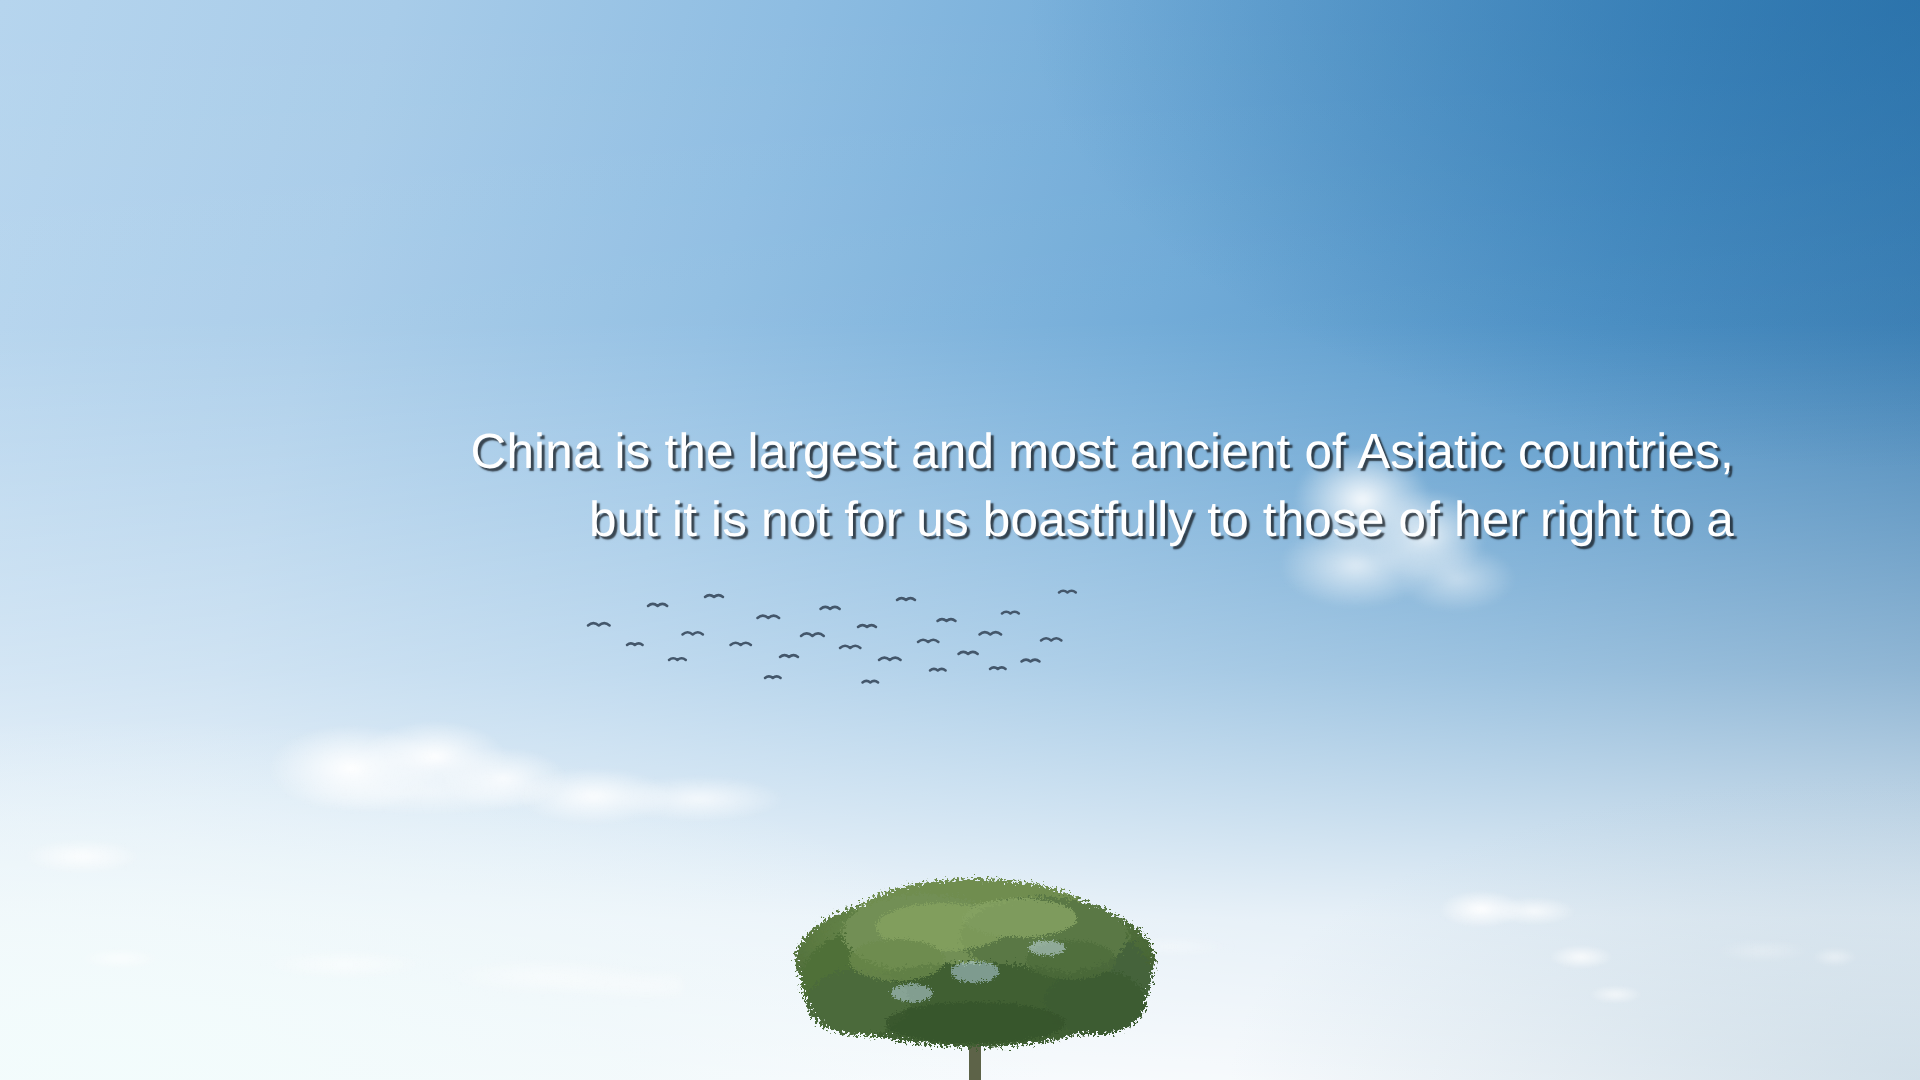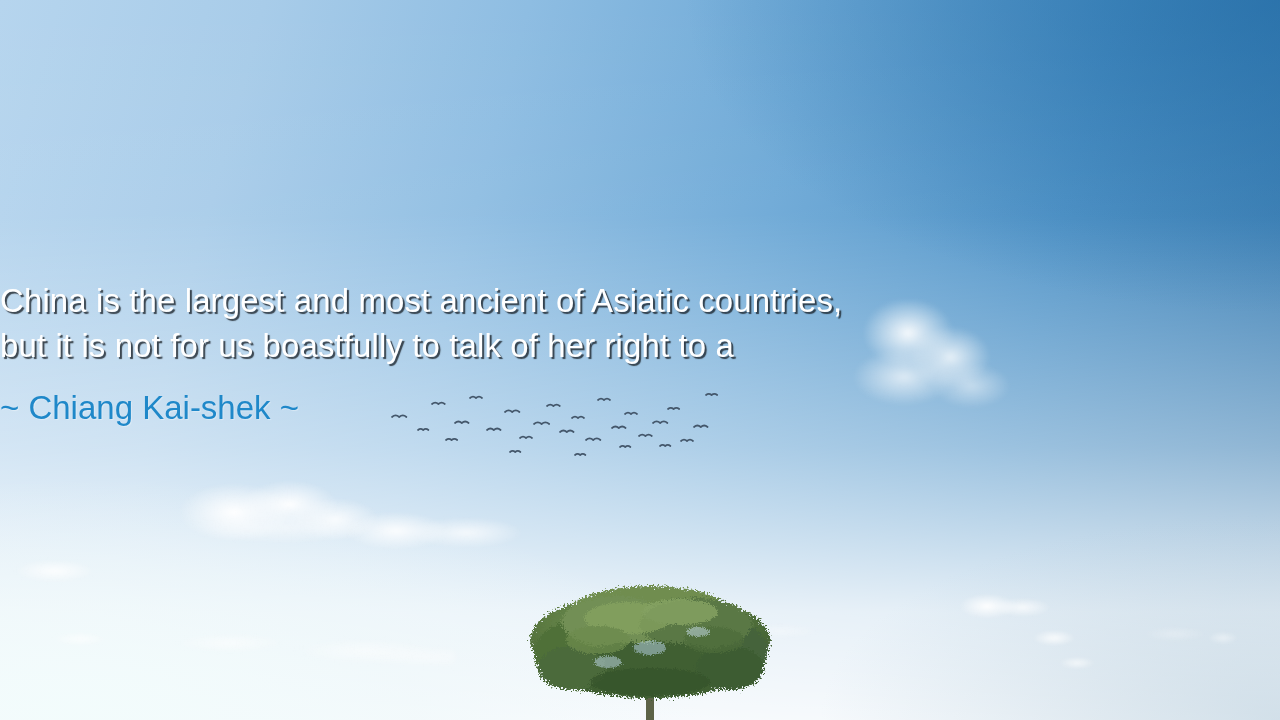--- a/index.html
+++ b/index.html
@@ -137,21 +137,21 @@
 
   
   #tree { position: absolute; left: 500px; top: 578px; width: 300px; height: 142px; }
 
   
   .quote-wrap {
     position: absolute;
     left: 0;
     top: 278px;
     width: 1156px;
-    text-align: left;
+    text-align: right;
   }
   .quote-line {
     color: #ffffff;
     font-size: 33px;
     line-height: 45px;
     font-weight: 400;
     letter-spacing: 0.1px;
     text-shadow: 2px 2px 1px rgba(22,28,34,0.78);
     white-space: nowrap;
   }
@@ -216,22 +216,21 @@
       <path d="M418,430 q2.6,-2.2 5.2,0 M423.2,430 q2.6,-2.2 5.2,0"></path>
       <path d="M660,446 q2.6,-2.2 5.2,0 M665.2,446 q2.6,-2.2 5.2,0"></path>
       <path d="M620,447 q2.6,-2.2 5.2,0 M625.2,447 q2.6,-2.2 5.2,0"></path>
       <path d="M575,455 q2.6,-2.2 5.2,0 M580.2,455 q2.6,-2.2 5.2,0"></path>
       <path d="M510,452 q2.6,-2.2 5.2,0 M515.2,452 q2.6,-2.2 5.2,0"></path>
     </g>
   </svg>
 
   <div class="quote-wrap">
     <div class="quote-line">China is the largest and most ancient of Asiatic countries,</div>
-    <div class="quote-line">but it is not for us boastfully to talk of her right to a</div>
-    <div class="attribution">~ Chiang Kai-shek ~</div>
+    <div class="quote-line">but it is not for us boastfully to those of her right to a</div>
   </div>
 
   <svg id="tree" viewBox="0 0 300 142">
     <defs>
       <radialGradient id="canopyGrad" cx="42%" cy="32%" r="72%">
         <stop offset="0%" stop-color="#7f9a5c"></stop>
         <stop offset="45%" stop-color="#5f7e44"></stop>
         <stop offset="100%" stop-color="#3c5a2e"></stop>
       </radialGradient>
       <filter id="leafy" x="-12%" y="-12%" width="124%" height="124%">

